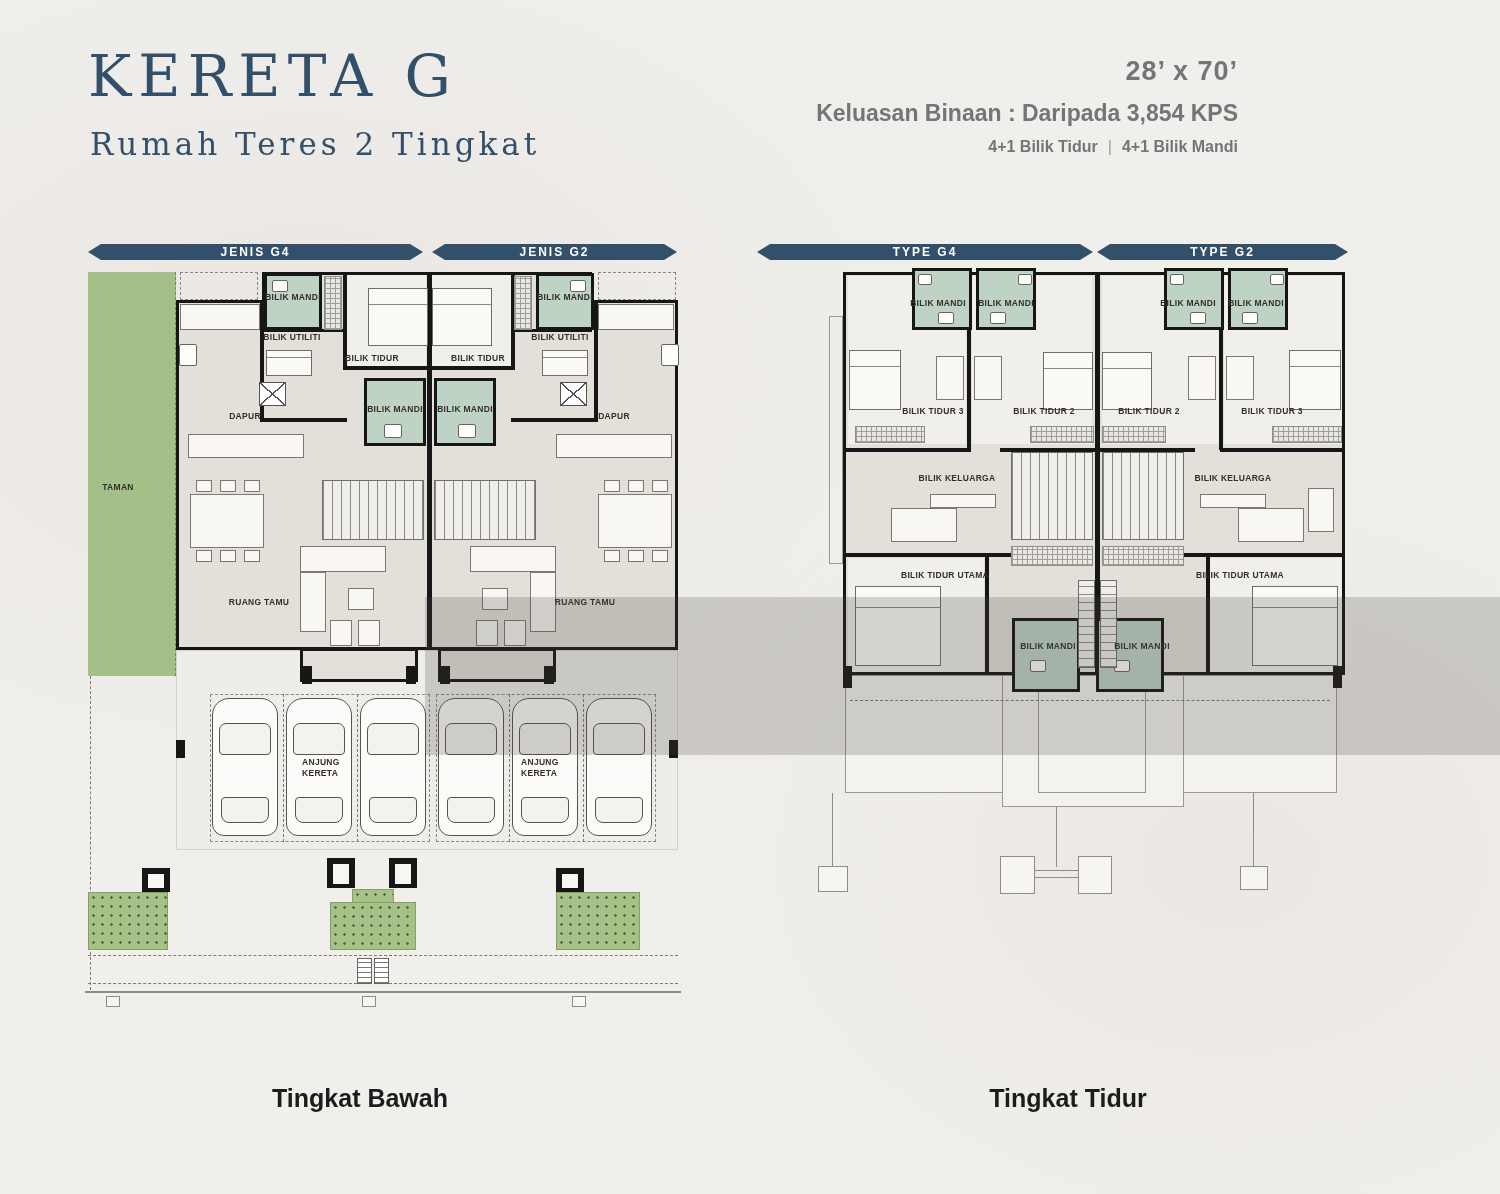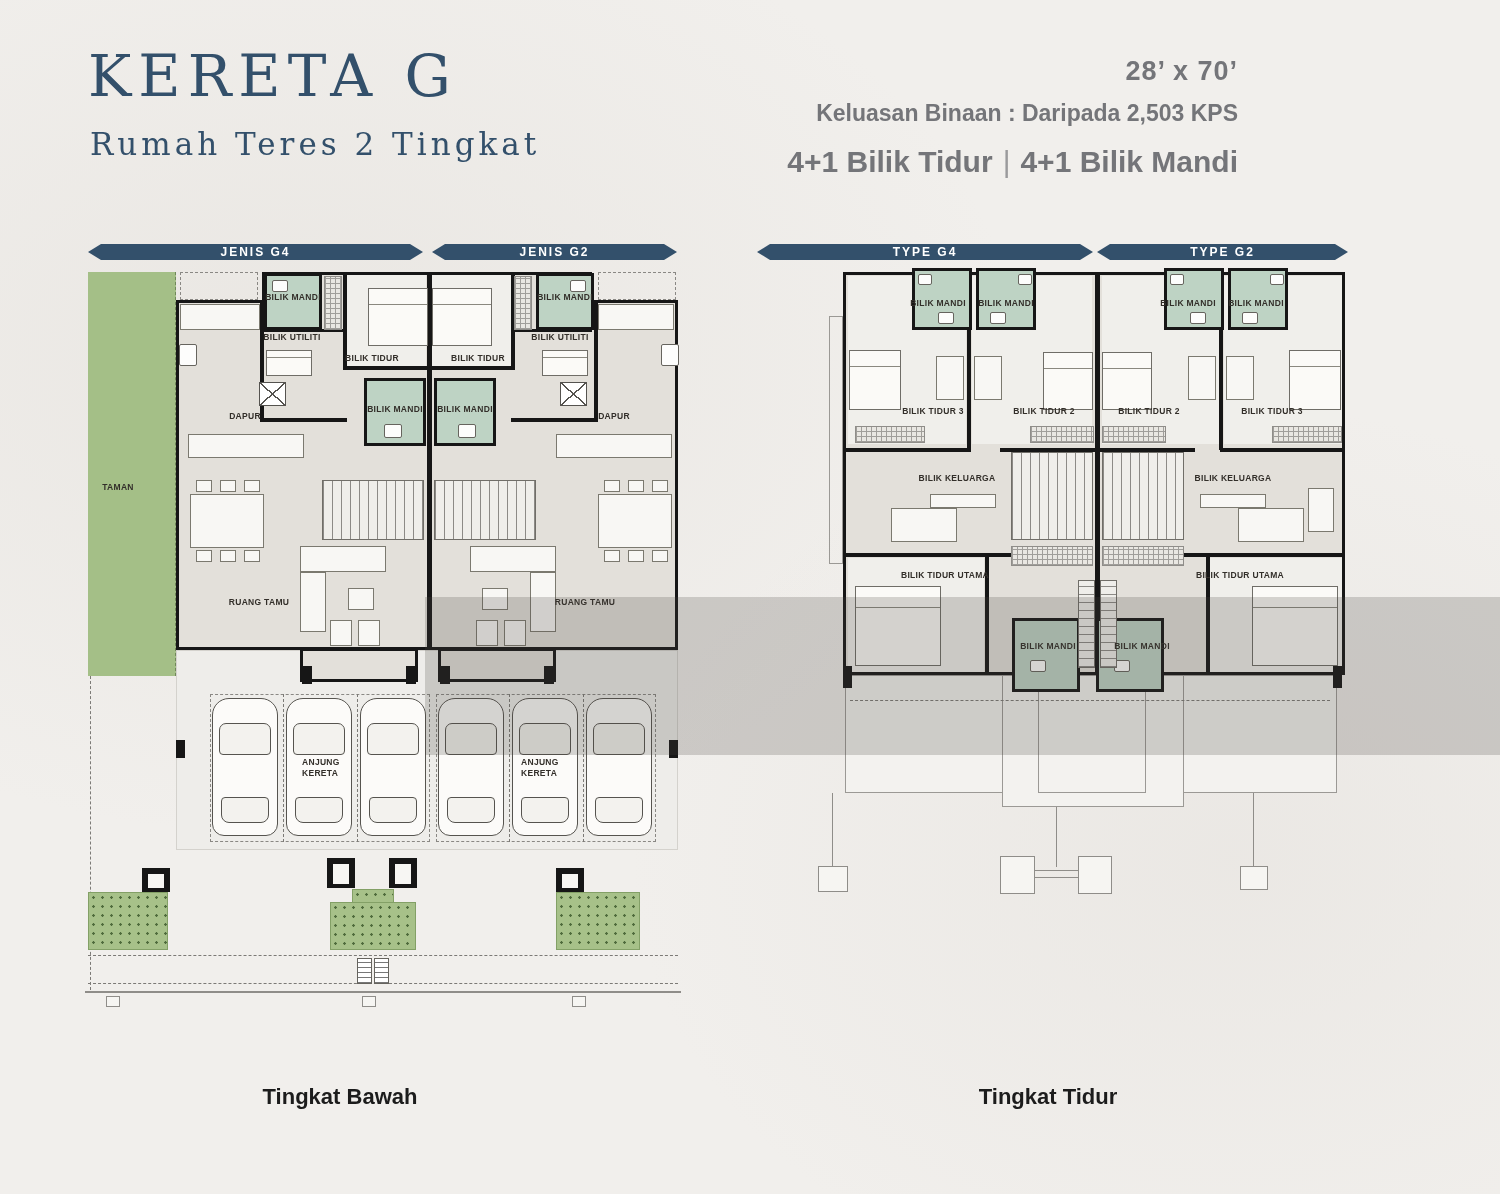--- a/index.html
+++ b/index.html
@@ -42,45 +42,45 @@
   .dbl{border-top:1px solid #8f8d89;border-bottom:1px solid #8f8d89;}
   .roof{border:1.2px solid #9b9995;background:#f3f2ef;}
   .roofnf{position:absolute;box-sizing:border-box;border:1.2px solid #9b9995;}
   .roofsq{background:#f6f5f2;border:1px solid #8f8d89;}
   .gate{background:repeating-linear-gradient(0deg,#777 0 1px,transparent 1px 5px),#fff;border:1px solid #66645e;}
   .rl{transform:translate(-50%,-50%);white-space:nowrap;font-size:8.5px;font-weight:700;letter-spacing:.3px;color:#332f2a;z-index:8;}
   .rl2{white-space:normal;width:48px;line-height:1.3;}
   .bar{height:16px;background:var(--c-navy,#33506b);color:#fff;display:flex;align-items:center;justify-content:center;
     font-size:12px;font-weight:700;letter-spacing:2px;
     clip-path:polygon(13px 0, calc(100% - 13px) 0, 100% 50%, calc(100% - 13px) 100%, 13px 100%, 0 50%);}
-  .caption{transform:translateX(-50%);font-size:22px;font-weight:700;color:#1c1c1c;}
+  .caption{transform:translateX(-50%);font-size:25px;font-weight:700;color:#1c1c1c;margin-left:20px;}
   .title-block{position:absolute;left:88px;top:42px;color:var(--c-navy,#33506b);}
   .title-block h1{margin:0;font-family:"DejaVu Serif",serif;font-weight:400;font-size:58px;letter-spacing:7px;}
   .title-block h2{margin:16px 0 0 2px;font-family:"DejaVu Serif",serif;font-weight:400;font-size:31px;letter-spacing:4px;}
   .specs{position:absolute;right:262px;top:56px;text-align:right;color:var(--c-gray,#747579);font-weight:700;}
   .spec-size{font-size:27px;letter-spacing:1px;}
   .spec-area{font-size:23px;margin-top:13px;}
-  .spec-rooms{font-size:30px;margin-top:18px;text-align:right;}
+  .spec-rooms{font-size:16px;margin-top:11px;text-align:right;}
   .spec-sep{color:#9a9a9c;font-weight:400;padding:0 10px;}
   .wm-band{position:absolute;left:425px;top:597px;width:1075px;height:158px;background:rgba(72,68,63,.22);z-index:50;}
   .watermark{position:absolute;left:500px;top:642px;display:flex;align-items:center;z-index:60;}
   .wm-text{color:#fff;font-size:41px;font-weight:700;letter-spacing:.5px;margin-left:10px;text-shadow:0 1px 3px rgba(0,0,0,.22);}
 </style>
 </head>
 <body>
 
 <div class="page">
 
   <div class="title-block">
     <h1>KERETA G</h1>
     <h2>Rumah Teres 2 Tingkat</h2>
   </div>
   <div class="specs">
     <div class="spec-size">28’ x 70’</div>
-    <div class="spec-area">Keluasan Binaan : Daripada 2,503 KPS</div>
+    <div class="spec-area">Keluasan Binaan : Daripada 3,854 KPS</div>
     <div class="spec-rooms">
       <span>4+1 Bilik Tidur</span><span class="spec-sep">|</span><span>4+1 Bilik Mandi</span>
     </div>
   </div>
 
   <section>
     <div class="bar" style="left:88px;top:244px;width:335px;">JENIS G4</div>
     <div class="bar" style="left:432px;top:244px;width:245px;">JENIS G2</div>
 
     <div class="slab" style="left:176px;top:650px;width:502px;height:200px;"></div>

